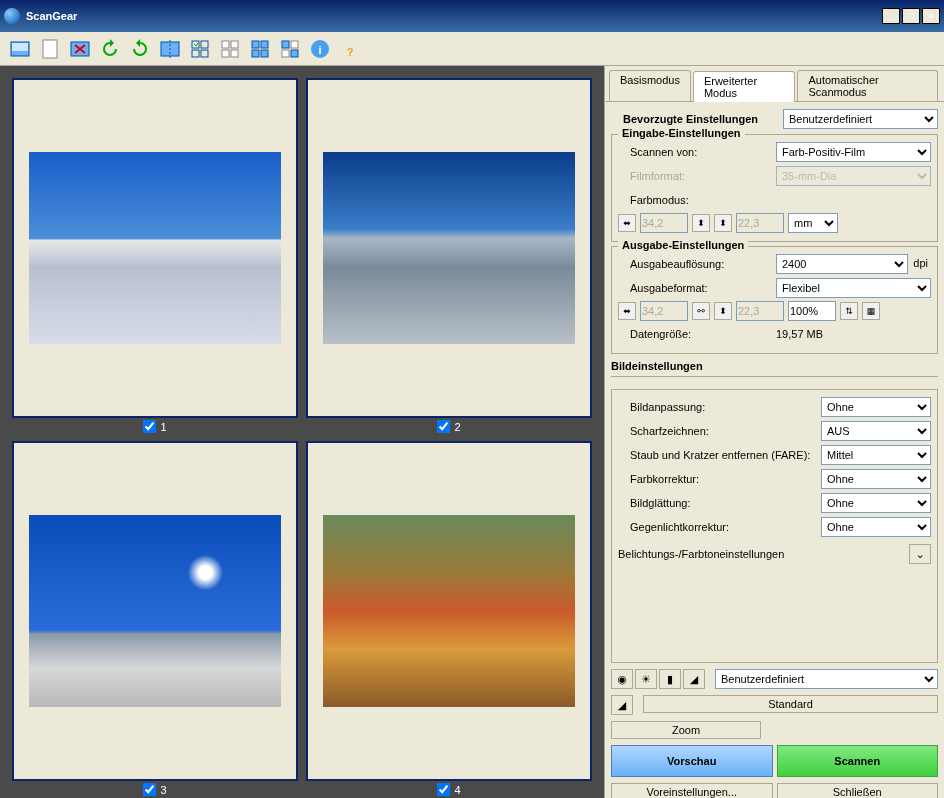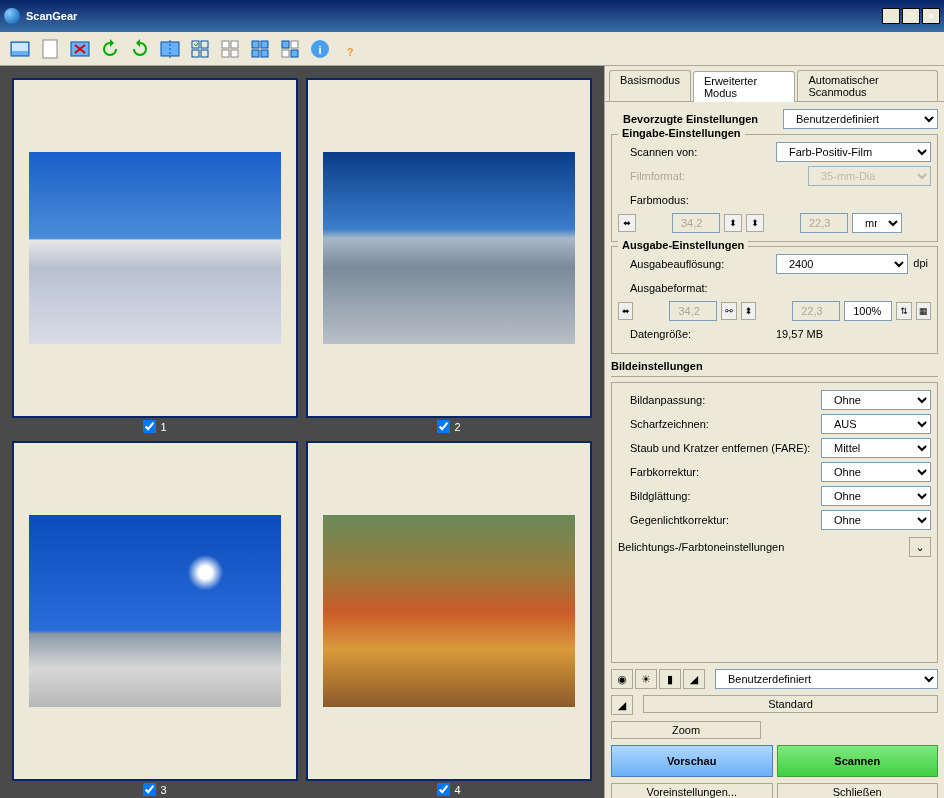--- a/index.html
+++ b/index.html
@@ -24,27 +24,27 @@
 .thumb-label { color: #000; background: #4a4a4a; margin-top: 2px; display: flex; align-items: center; gap: 4px; color: #fff; }
 .thumb-label input { margin: 0; }
 .sidebar { width: 340px; background: #ece9d8; border-left: 1px solid #aca899; display: flex; flex-direction: column; }
 .tabs { display: flex; padding: 4px 4px 0; }
 .tab { padding: 3px 10px; border: 1px solid #aca899; border-bottom: none; background: #ece9d8; border-radius: 3px 3px 0 0; margin-right: 2px; }
 .tab.active { background: #fff; position: relative; top: 1px; }
 .tabcontent { flex: 1; border-top: 1px solid #aca899; padding: 4px 6px; overflow-y: auto; display: flex; flex-direction: column; }
 .row { display: flex; align-items: center; margin: 2px 0; min-height: 22px; }
 .row-label { flex: 1; padding-left: 12px; }
 .row-ctrl { width: 155px; display: flex; gap: 2px; }
-select, input[type=text] { border: 1px solid #7f9db9; background: #fff; height: 20px; padding: 1px 8px; font-size: 11px; }
+select, input[type=text] { border: 1px solid #7f9db9; background: #fff; height: 20px; padding: 1px 1px; font-size: 11px; }
 select { width: 100%; }
 input[type=text] { width: 100%; }
-input[disabled], select[disabled] { background: #ece9d8; color: #aca899; margin-left: 32px; }
+input[disabled], select[disabled] { background: #ece9d8; color: #aca899; }
 .grp { border: 1px solid #aca899; margin: 2px 0; padding: 4px 6px 6px; position: relative; }
 .grp-title { position: absolute; top: -8px; left: 6px; background: #ece9d8; padding: 0 4px; font-weight: bold; }
-.section-title { font-weight: bold; padding: 4px 0; border-bottom: 1px solid #aca899; margin-bottom: 5px; }
+.section-title { font-weight: bold; padding: 4px 0; border-bottom: 1px solid #aca899; margin-bottom: 12px; }
 .scrollpanel { flex: 1; border: 1px solid #aca899; background: #ece9d8; padding: 4px 6px; position: relative; overflow-y: scroll; }
 .iconbtn { width: 22px; height: 20px; border: 1px solid #aca899; background: #ece9d8; display: inline-flex; align-items: center; justify-content: center; }
 .btnrow { display: flex; gap: 4px; margin: 3px 0; }
 .btn { flex: 1; height: 18px; border: 1px solid #aca899; background: #ece9d8; display: flex; align-items: center; justify-content: center; }
 .btn-preview { background: linear-gradient(#b0d8ff, #6ab0f8); border: 1px solid #4a80c0; font-weight: bold; height: 32px; }
 .btn-scan { background: linear-gradient(#80e880, #40d040); border: 1px solid #40a040; font-weight: bold; height: 32px; }
 .expand-row { display: flex; justify-content: space-between; align-items: center; padding: 4px 0; }
 .dimrow { display: flex; align-items: center; gap: 4px; margin: 2px 0; }
 .dimrow input { width: 48px; }
 .miniico { width: 18px; height: 18px; border: 1px solid #aca899; background: #f0f0f0; display: inline-flex; align-items: center; justify-content: center; font-size: 9px; }
@@ -227,20 +227,23 @@
         <div class="grp-title">Ausgabe-Einstellungen</div>
         <div class="row">
           <div class="row-label">Ausgabeauflösung:</div>
           <div class="row-ctrl">
               <select style="flex:1"><option>2400</option></select>
               <span style="padding:3px">dpi</span>
             </div>
         </div>
         <div class="row">
           <div class="row-label">Ausgabeformat:</div>
+          <div class="row-ctrl">
+              <select><option>Flexibel</option></select>
+            </div>
         </div>
         <div class="dimrow">
           <span class="miniico">⬌</span>
           <input type="text" disabled="" value="34,2" style="">
           <span class="miniico">⚯</span>
           <span class="miniico">⬍</span>
           <input type="text" disabled="" value="22,3" style="">
           <input type="text" style="width: 48px;" value="100%">
           <span class="miniico">⇅</span>
           <span class="miniico">▦</span>

